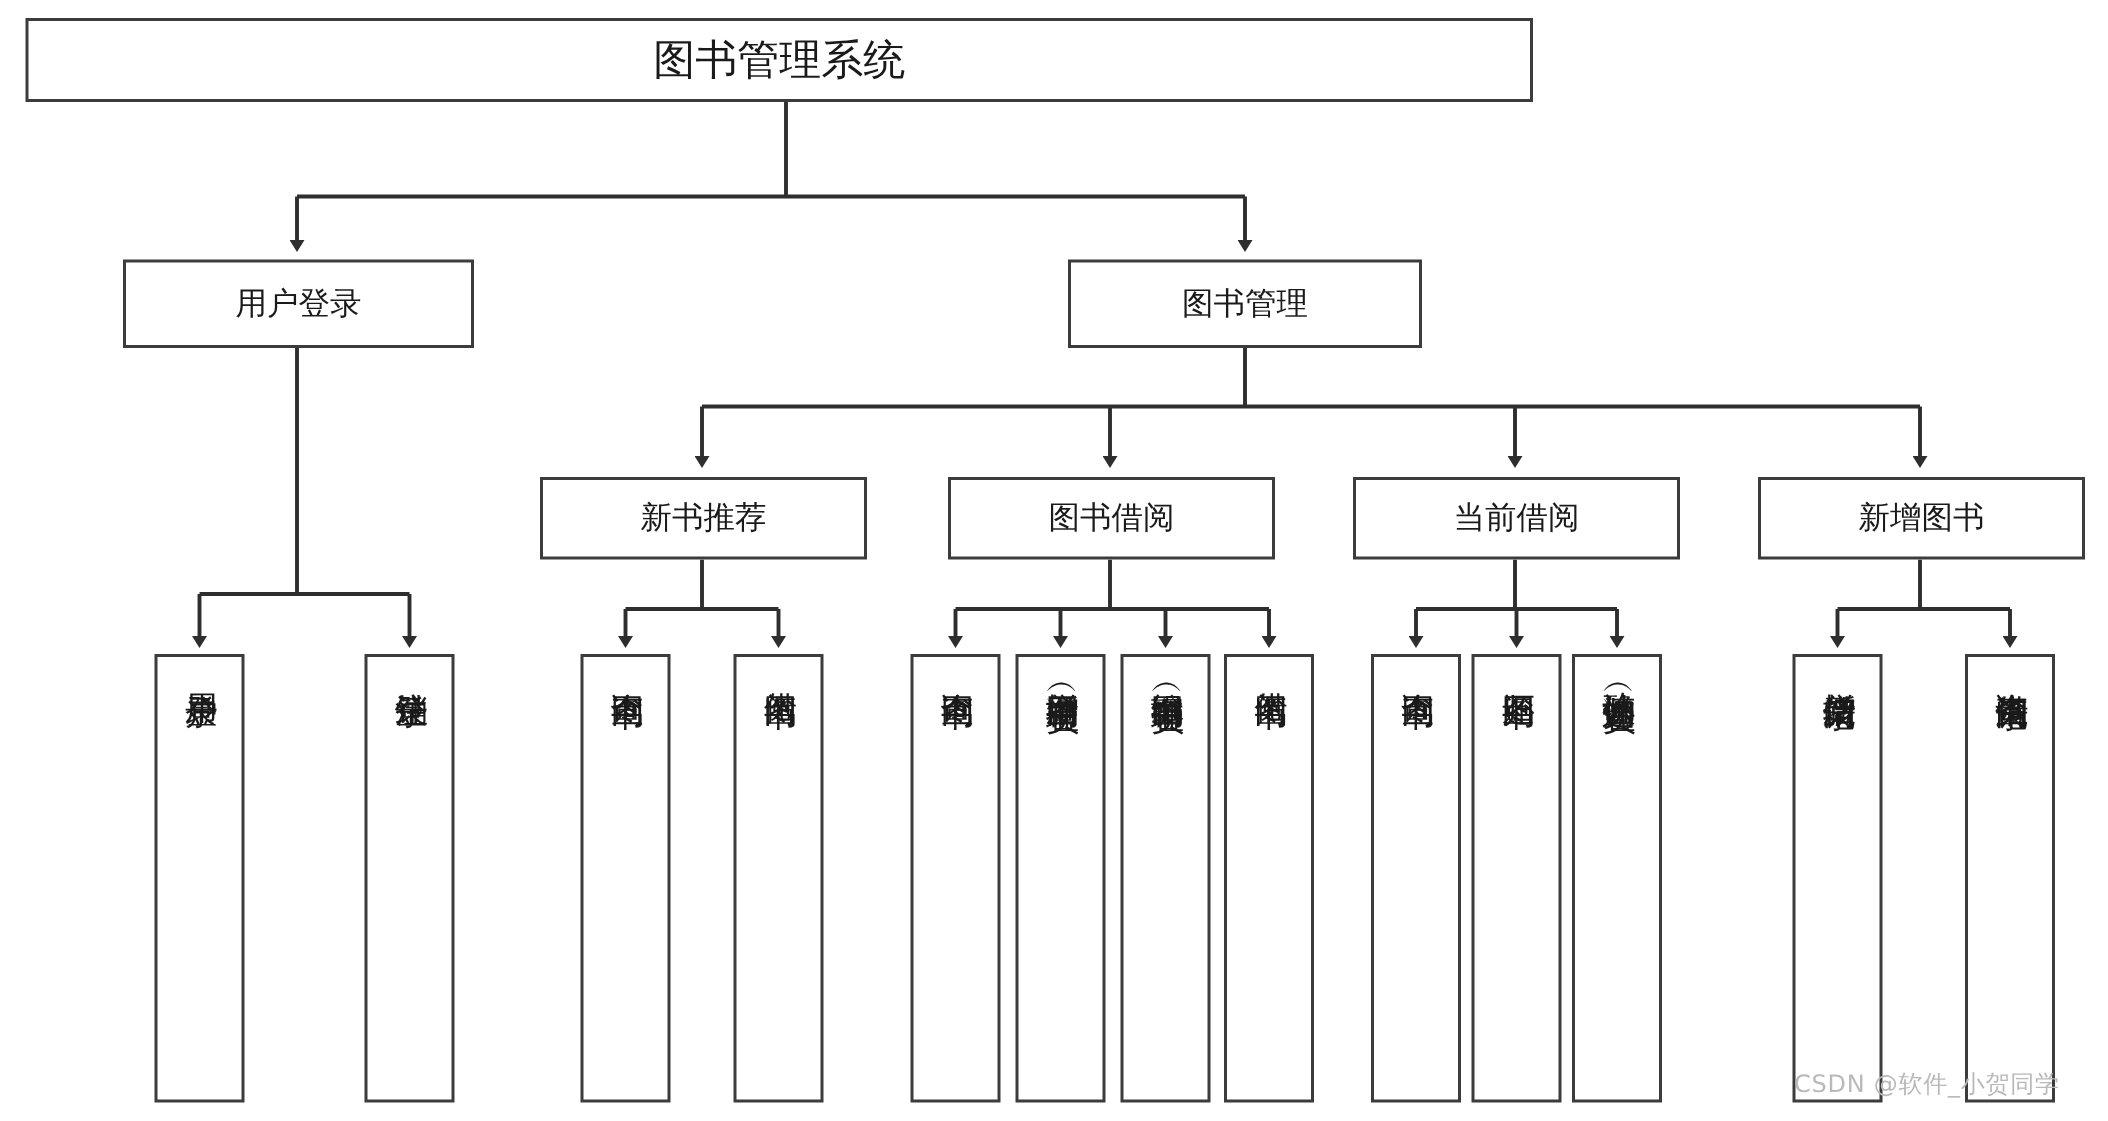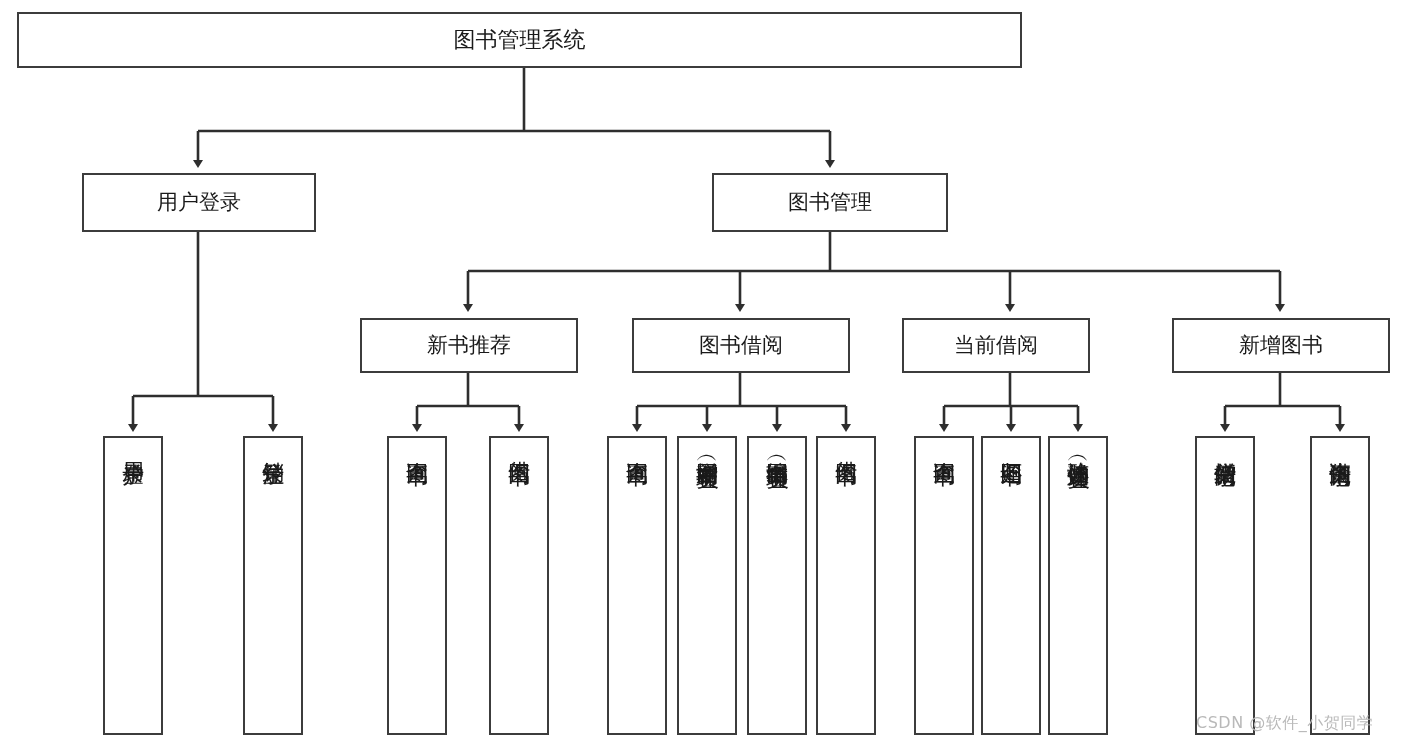--- a/index.html
+++ b/index.html
@@ -40,21 +40,21 @@
   .node-label {
     display: block;
     text-align: center;
     line-height: 1.1;
     white-space: nowrap;
   }
   .node.horizontal .node-label {
     font-size: 21px;
   }
   .node.root .node-label {
-    font-size: 22px;
+    font-size: 28px;
   }
   .node.vertical {
     align-items: flex-start;
     justify-content: center;
     padding-top: 6px;
   }
   .node.vertical .node-label {
     writing-mode: vertical-rl;
     text-orientation: upright;
     font-size: 22px;
@@ -140,21 +140,21 @@
   </div>
 
   <div class="node horizontal" style="left:632px; top:318px; width:218px; height:55px;">
     <span class="node-label">图书借阅</span>
   </div>
 
   <div class="node horizontal" style="left:360px; top:318px; width:218px; height:55px;">
     <span class="node-label">新书推荐</span>
   </div>
 
-  <div class="node horizontal" style="left:902px; top:318px; width:188px; height:55px;">
+  <div class="node horizontal" style="left:902px; top:318px; width:218px; height:55px;">
     <span class="node-label">当前借阅</span>
   </div>
 
   <div class="node horizontal" style="left:1172px; top:318px; width:218px; height:55px;">
     <span class="node-label">新增图书</span>
   </div>
 
   <div class="node vertical" style="left:103px; top:436px; width:60px; height:299px;">
     <span class="node-label">用户登录</span>
   </div>

